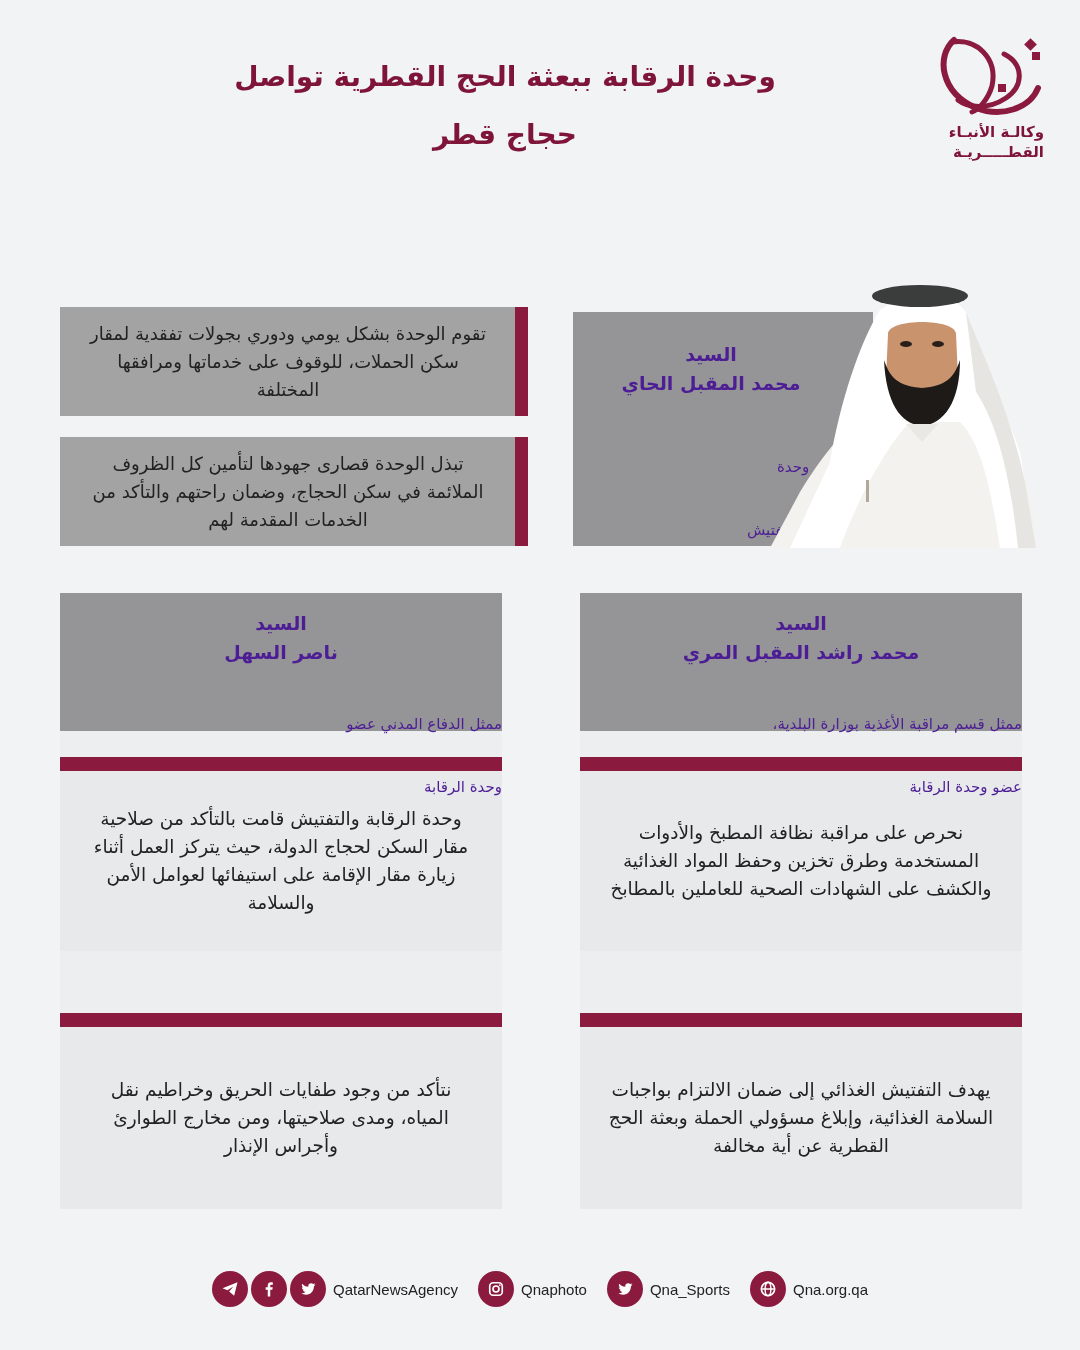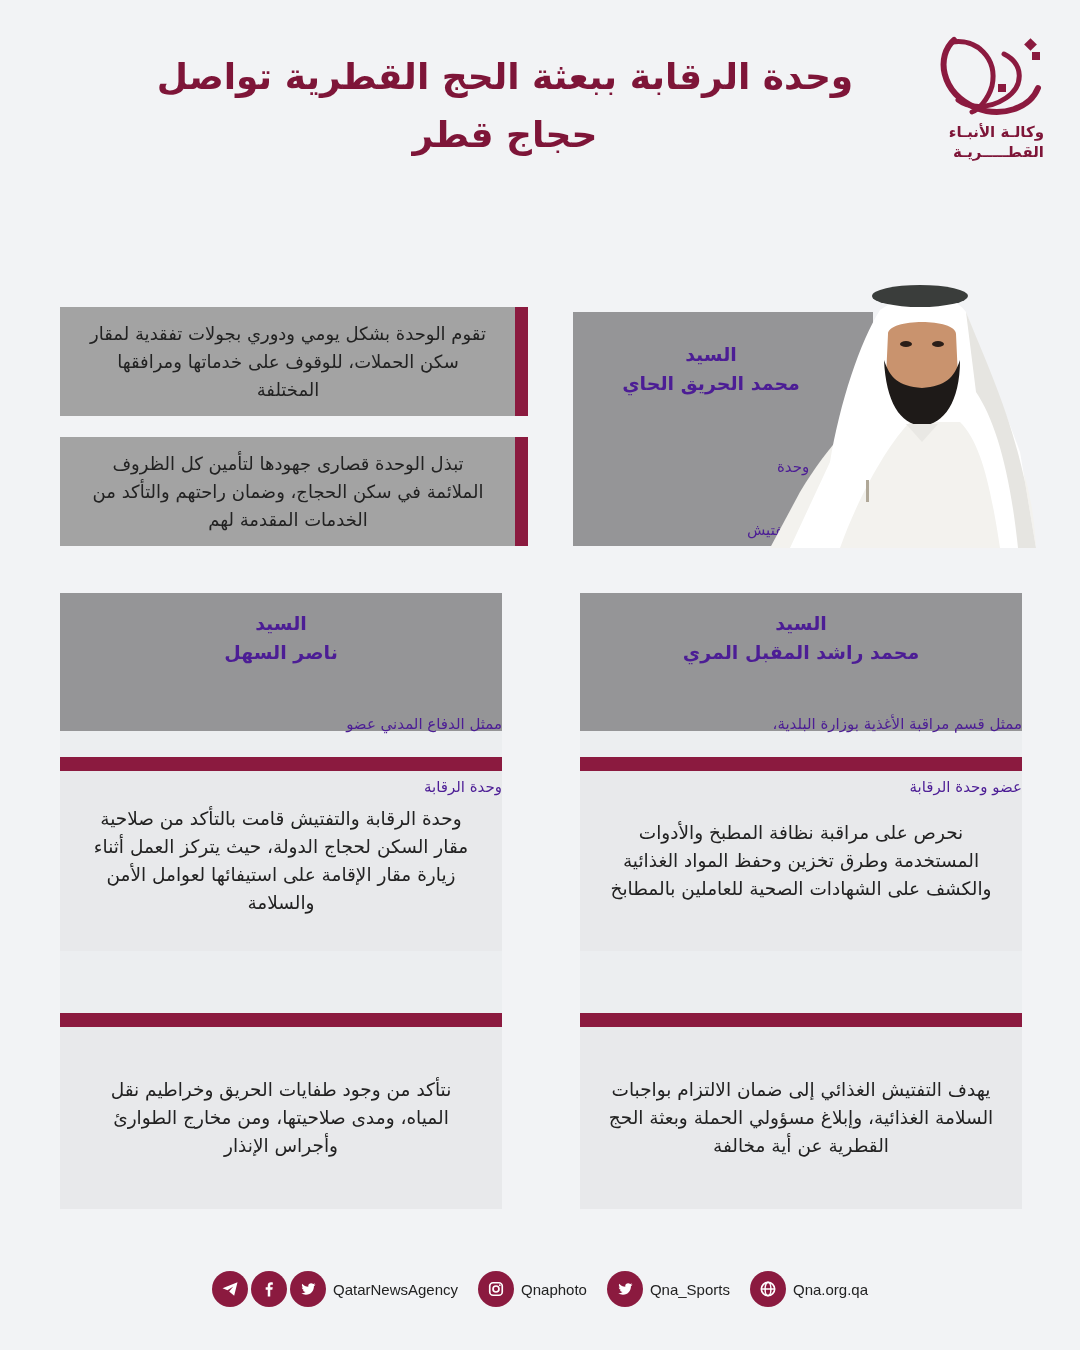--- a/index.html
+++ b/index.html
@@ -11,21 +11,21 @@
     overflow: hidden;
     color: #222;
   }
   .abs { position: absolute; }
 
   
   .title {
     left: 110px; top: 48px; width: 790px;
     text-align: center; direction: rtl;
     color: #7e1538; font-weight: bold;
-    font-size: 36px; line-height: 58px;
+    font-size: 28px; line-height: 58px;
   }
 
   
   .logo { left: 932px; top: 34px; width: 120px; height: 132px; }
   .logo-text {
     position: absolute; left: 0; top: 88px; width: 112px;
     direction: rtl; text-align: right;
     color: #7e1538; font-size: 15px; line-height: 20px; font-weight: bold;
   }
 
@@ -118,21 +118,21 @@
 <div class="abs info-bar" style="top:307px;height:109px;"></div>
 
 <div class="abs info-box" style="top:437px;height:109px;">
   <span>تبذل الوحدة قصارى جهودها لتأمين كل الظروف الملائمة في سكن الحجاج، وضمان راحتهم والتأكد من الخدمات المقدمة لهم</span>
 </div>
 <div class="abs info-bar" style="top:437px;height:109px;"></div>
 
 <div class="abs main-card">
   <div style="position:absolute; left:0; top:28px; width:276px;">
     <div class="person-head">السيد</div>
-    <div class="person-head">محمد الحريق الحاي</div>
+    <div class="person-head">محمد المقبل الحاي</div>
     <div style="height:18px"></div>
     <div class="person-role">رئيس وحدة</div>
     <div class="person-role">الرقابة والتفتيش</div>
   </div>
 </div>
 
 <svg class="abs photo" viewBox="0 0 270 266">
 
   <path d="M0 266 L30 210 C 60 160, 90 130, 120 118 L 200 118 C 240 140, 262 190, 266 266 Z" fill="#f3f2ee"></path>
   <path d="M60 180 C 70 120, 90 60, 110 28 C 140 8, 180 8, 196 30 C 210 70, 232 120, 250 170 L 266 266 L 230 266 C 220 200, 210 160, 190 140 L 140 140 C 120 160, 90 210, 70 266 L 20 266 Z" fill="#ffffff"></path>

